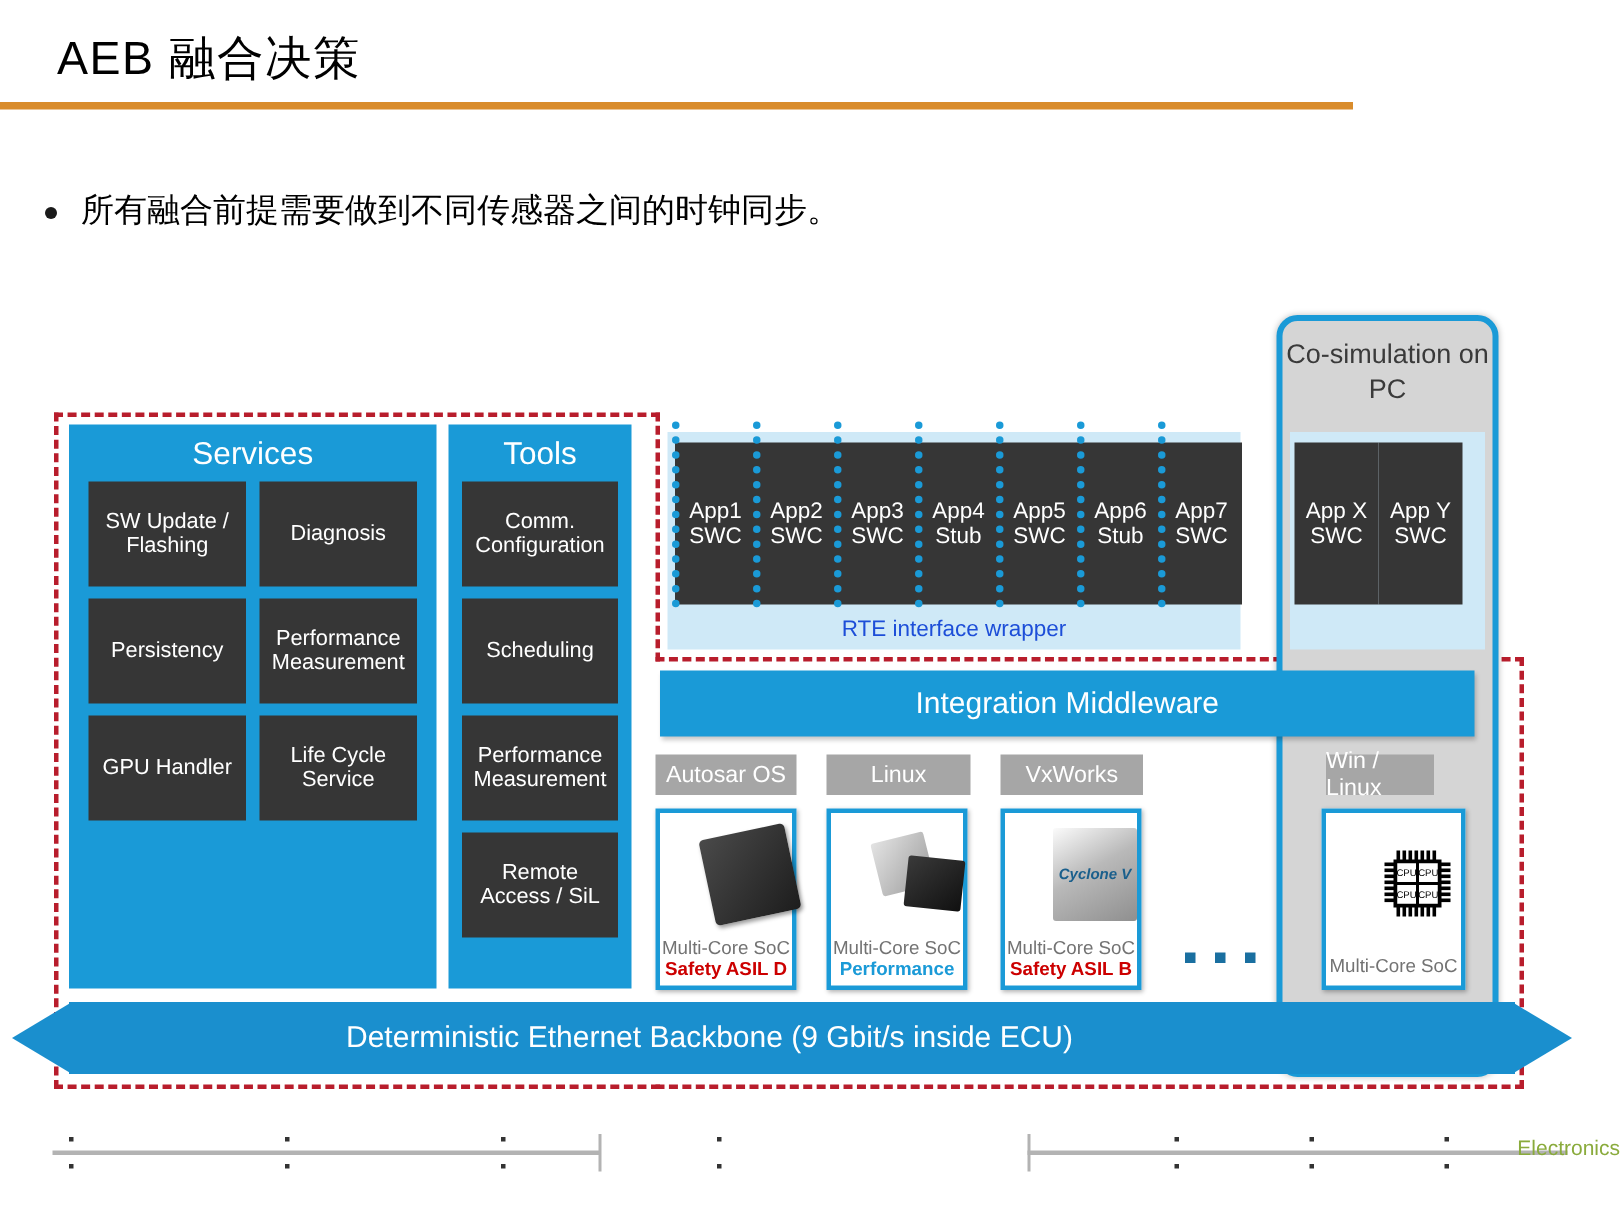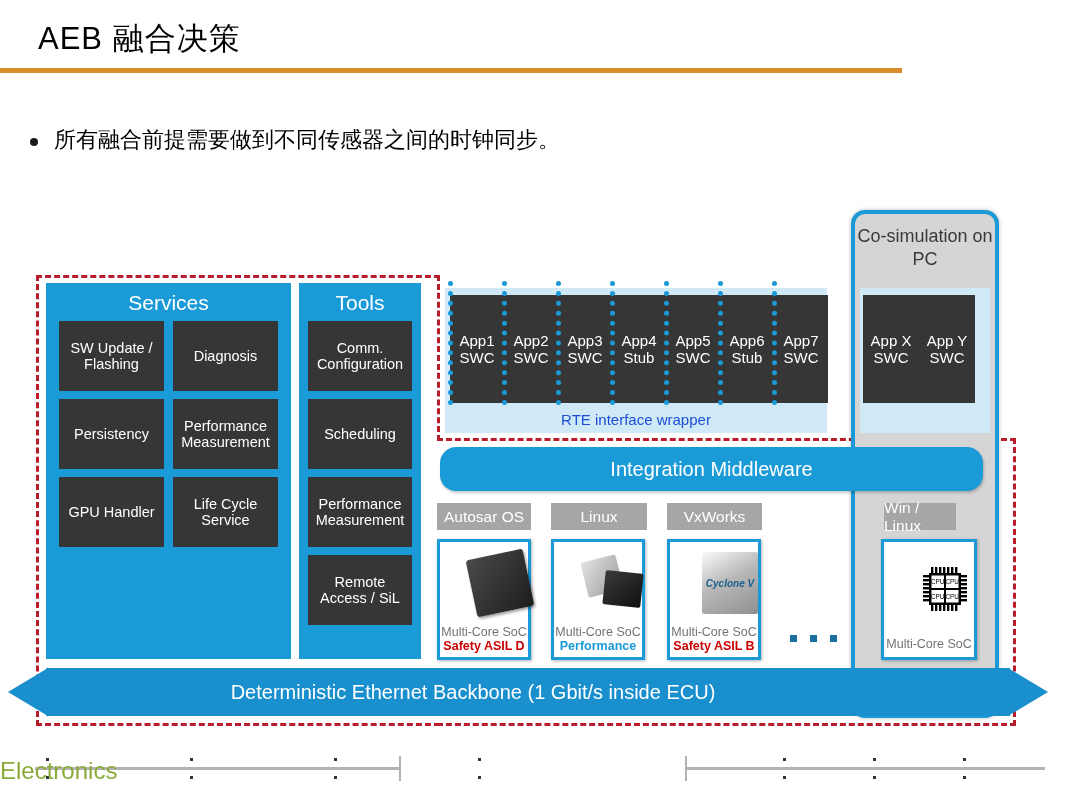--- a/index.html
+++ b/index.html
@@ -213,21 +213,21 @@
   #cosim-app-row .app-box { width: 56px; height: 108px; }
 
   
   #middleware {
     position: absolute;
     left: 440px;
     top: 252px;
     width: 543px;
     height: 44px;
     background: #1a9ad7;
-    border-radius: 16px;
+    border-radius: 0;
     color: #ffffff;
     font-size: 20px;
     display: flex;
     align-items: center;
     justify-content: center;
     box-shadow: 1px 2px 3px rgba(0,0,0,0.22);
   }
 
   
   .os-tag {
@@ -349,22 +349,22 @@
   .ruler { position: absolute; top: 22px; height: 3px; background: #b3b3b3; }
   #ruler-left  { left: 35px;  width: 365px; }
   #ruler-right { left: 685px; width: 360px; }
   .ruler-end { position: absolute; width: 2px; height: 25px; background: #b3b3b3; top: 11px; }
   #ruler-end-left  { left: 399px; }
   #ruler-end-right { left: 685px; }
   .tick { position: absolute; width: 3px; height: 3px; background: #333; }
   #footer-label {
     position: absolute;
     left: 0; top: 12px; width: 1080px;
-    text-align: left;
-    font-size: 24px;
+    text-align: right;
+    font-size: 14px;
     color: #8aab3c;
   }
 </style>
 </head>
 <body>
 
 <div id="slide-title">AEB 融合决策</div>
 <div id="title-rule"></div>
 
 <div id="bullet-row">
@@ -540,21 +540,21 @@
 
   <div id="soc-dots">
     <i></i>
     <i></i>
     <i></i>
   </div>
 
   <div id="backbone">
     <div class="arrow-head" id="arrow-left"></div>
     <div class="arrow-head" id="arrow-right"></div>
-    <div id="backbone-bar">Deterministic Ethernet Backbone (1 Gbit/s inside  ECU)</div>
+    <div id="backbone-bar">Deterministic Ethernet Backbone (9 Gbit/s inside  ECU)</div>
   </div>
 </div>
 
 <div id="footer">
   <div class="ruler" id="ruler-left"></div>
   <div class="ruler" id="ruler-right"></div>
   <div class="ruler-end" id="ruler-end-left"></div>
   <div class="ruler-end" id="ruler-end-right"></div>
   <div class="tick" style="left:46px; top:13px;"></div>
   <div class="tick" style="left:46px; top:31px;"></div>

